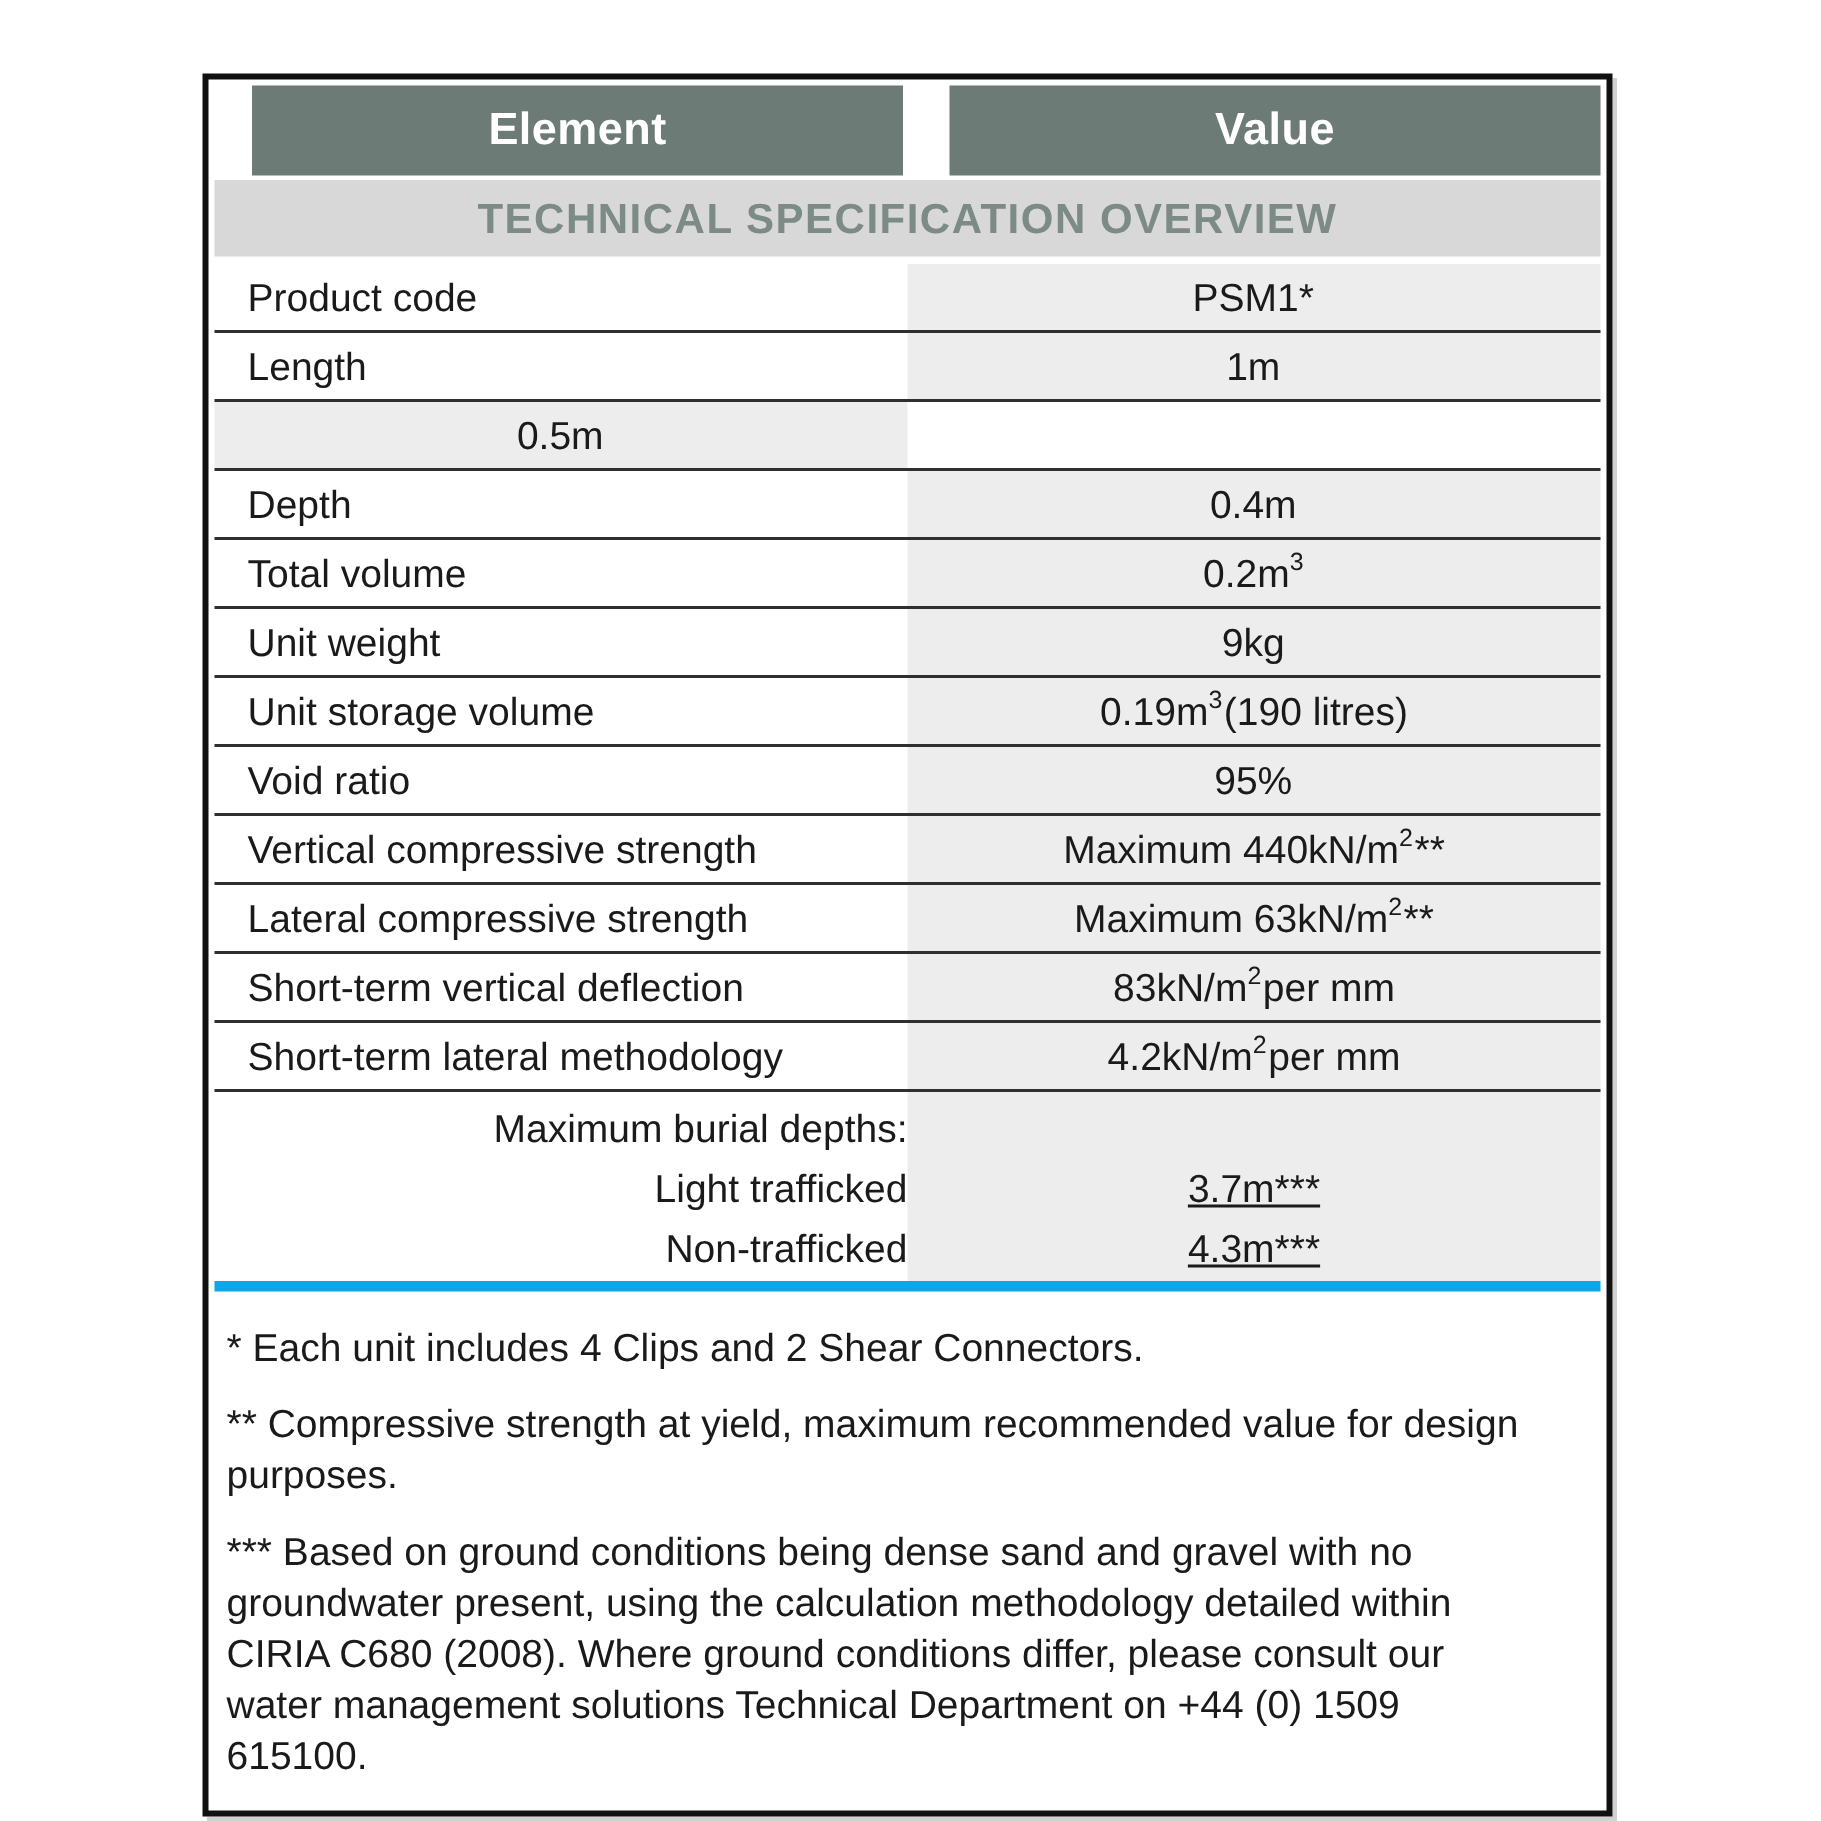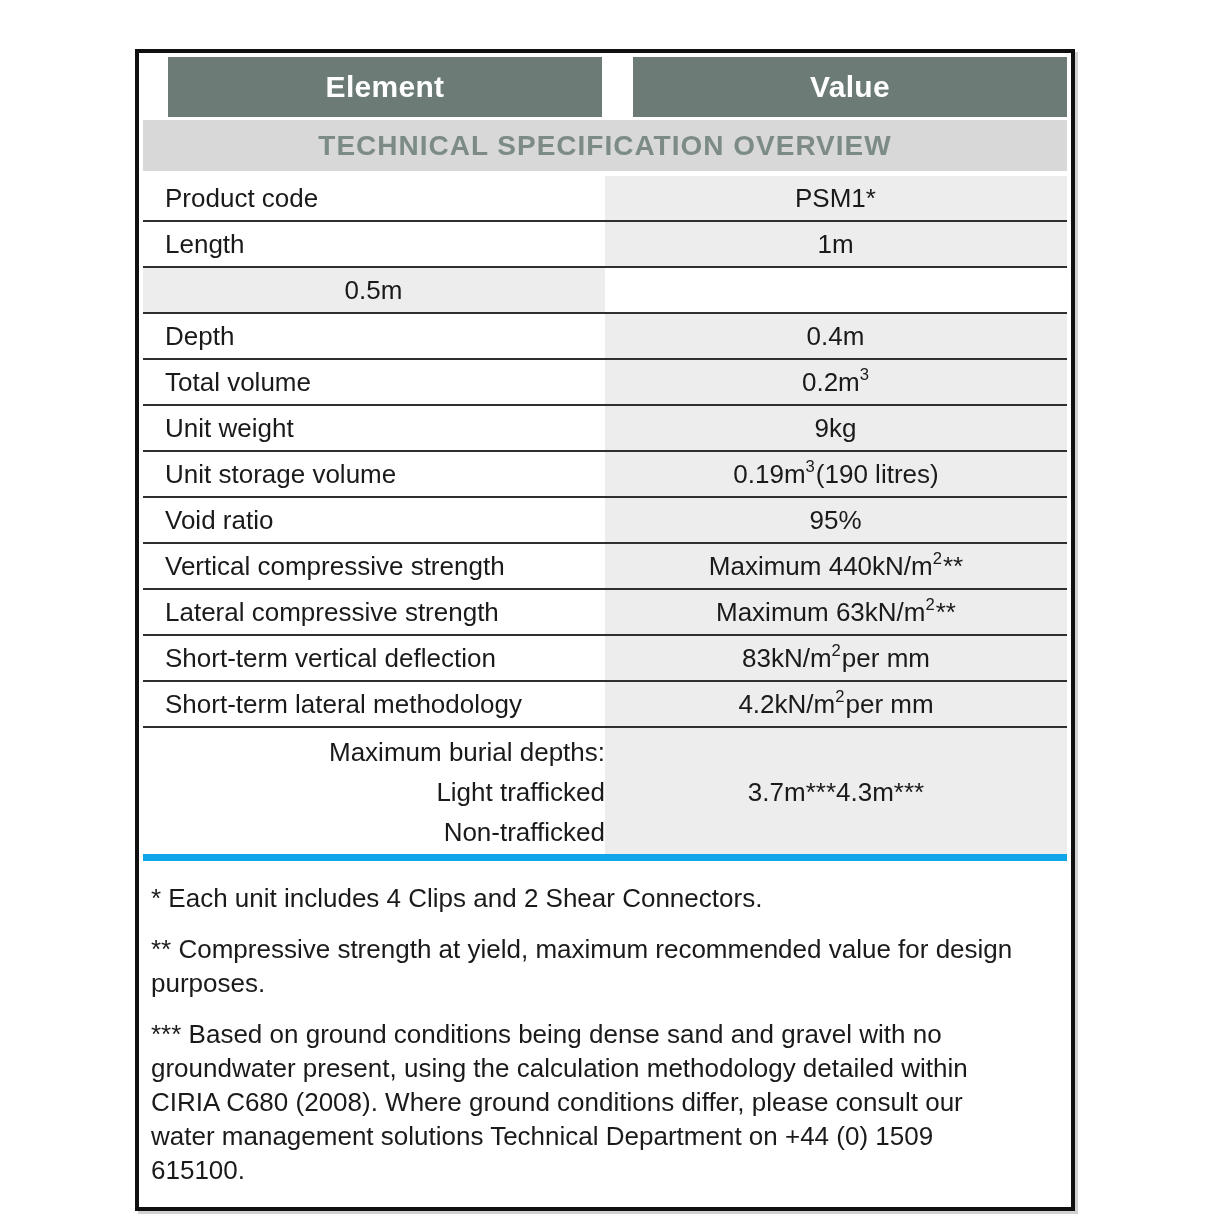--- a/index.html
+++ b/index.html
@@ -98,23 +98,24 @@
     align-items: flex-end;
     justify-content: center;
     padding-top: 2px;
   }
   .row-burial .cell-l div,
   .row-burial .cell-r div {
     line-height: 40px;
     height: 40px;
   }
   .row-burial .cell-r {
-    flex-direction: row;
+    flex-direction: column;
     justify-content: center;
     padding-top: 2px;
+    text-decoration: underline;
   }
   
   .footnotes {
     padding: 20px 50px 10px 8px;
     font-size: 26px;
     line-height: 34px;
   }
   .footnotes p {
     margin: 0 0 17px 0;
   }

